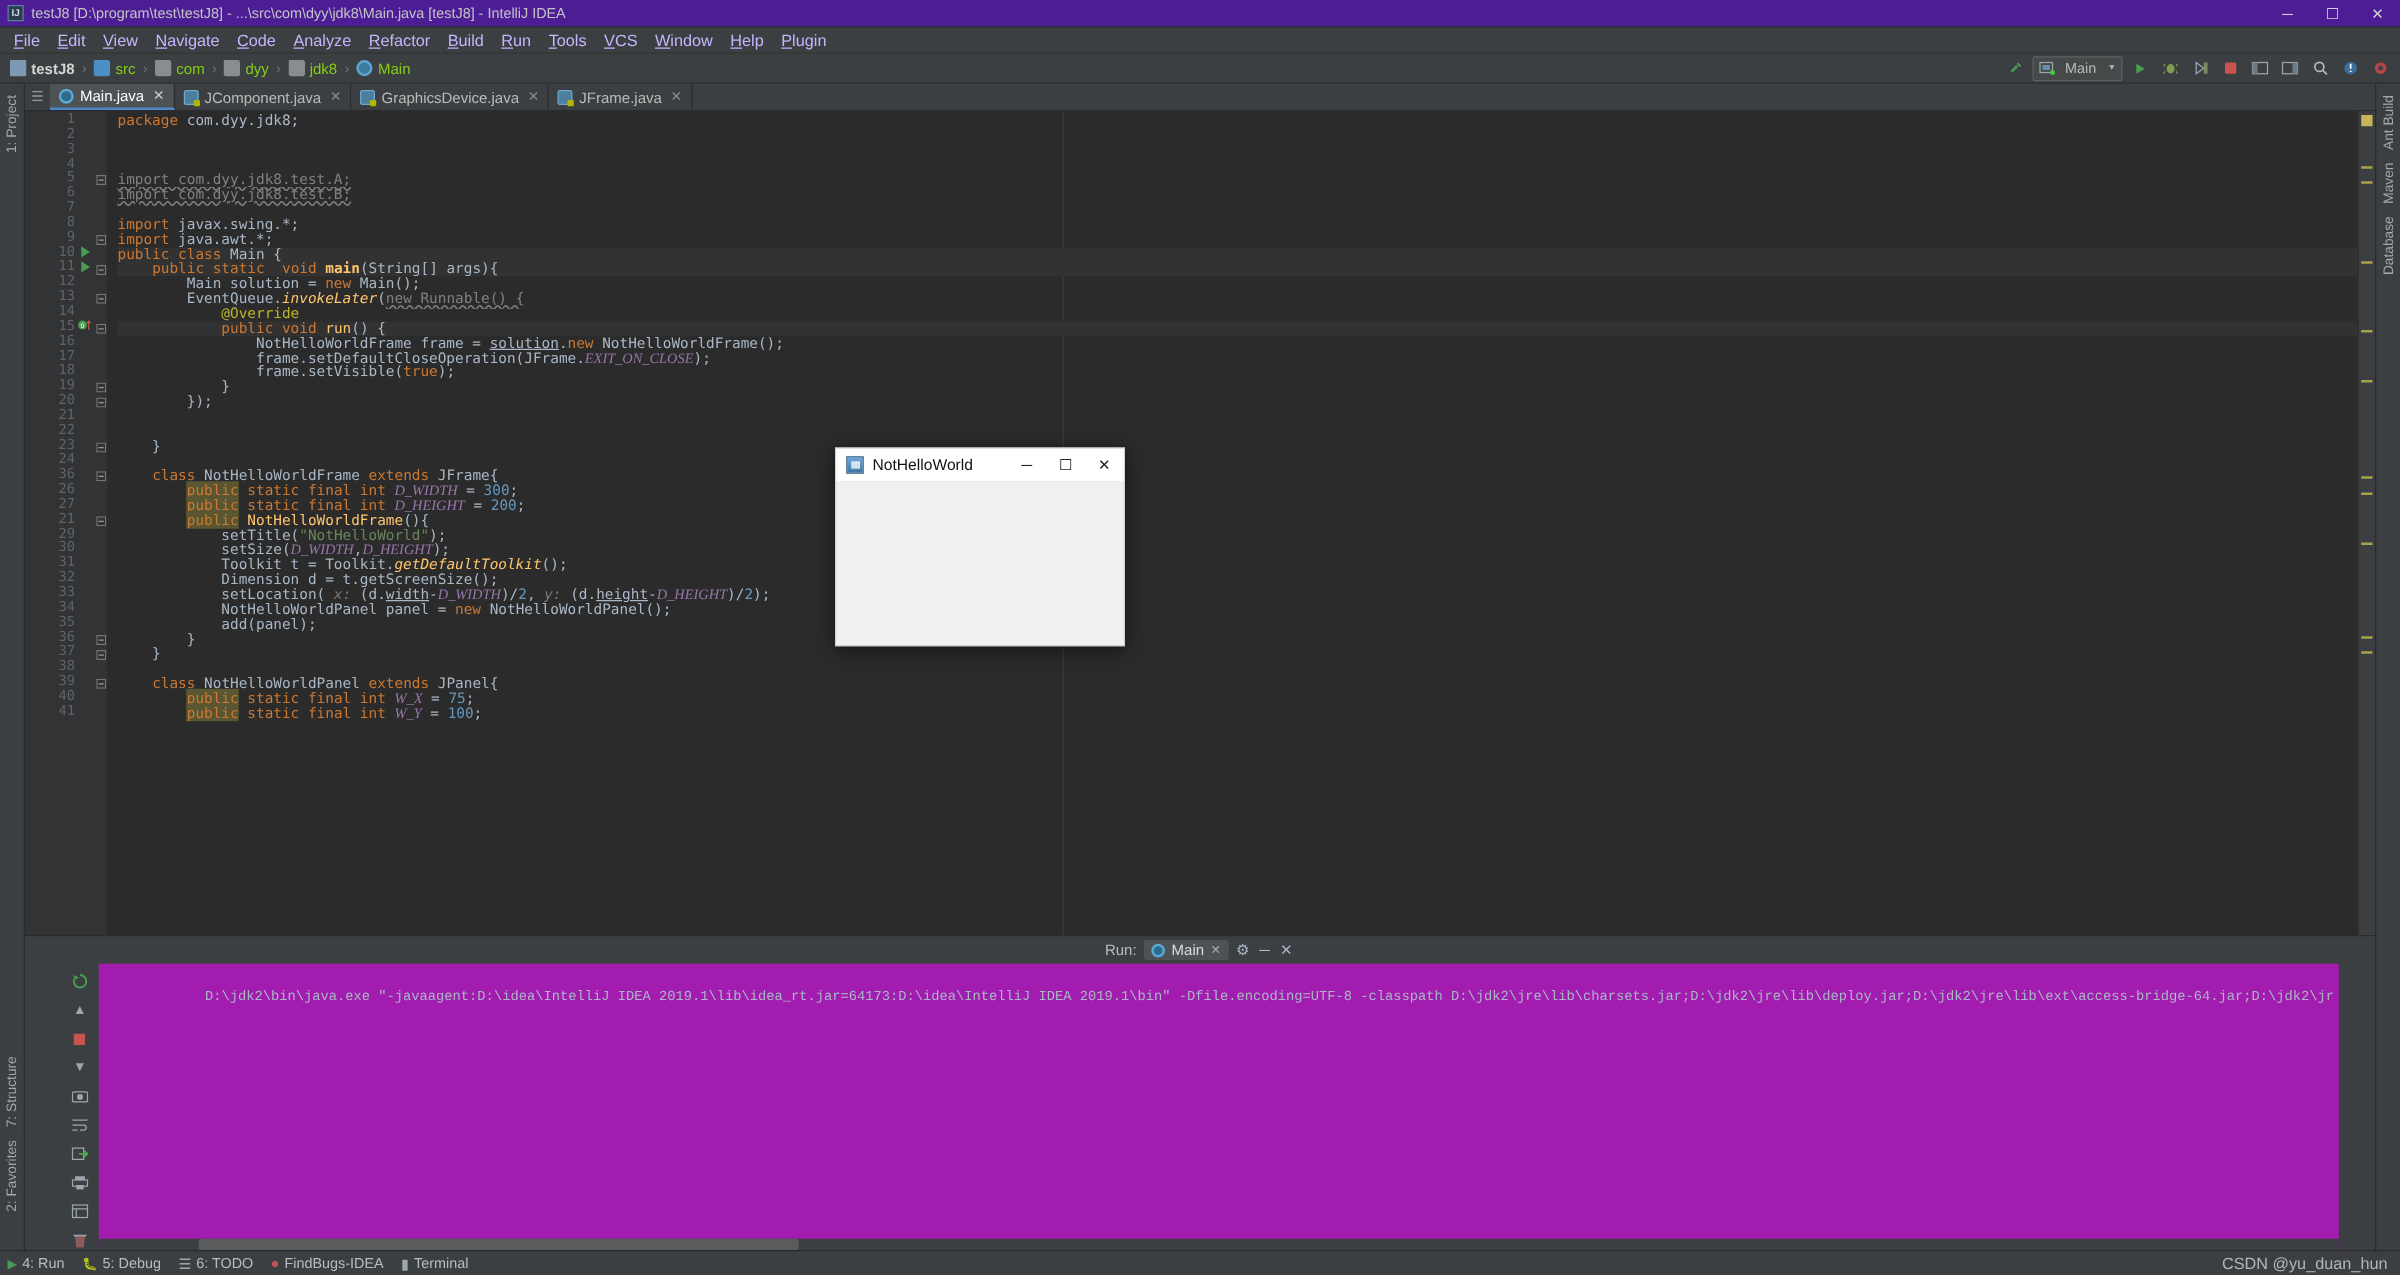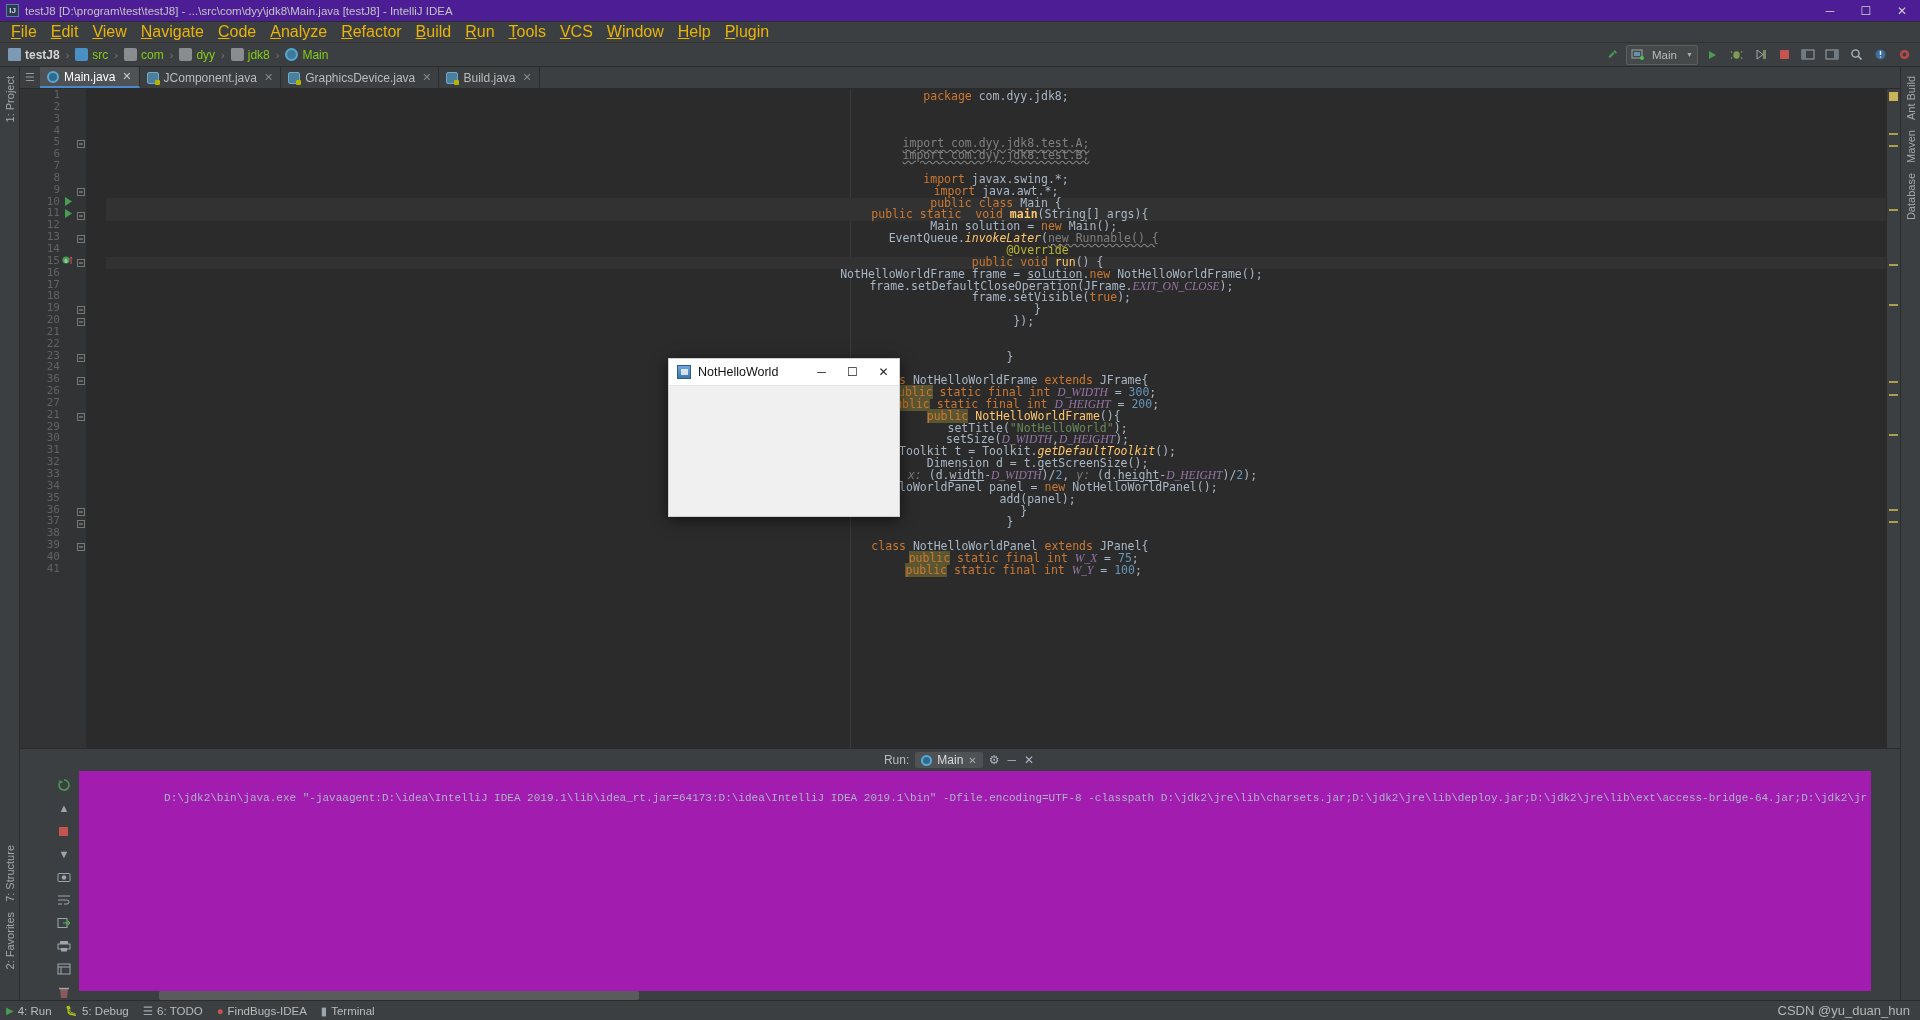--- a/index.html
+++ b/index.html
@@ -29,21 +29,21 @@
     width:36px; height:22px; display:flex; align-items:center; justify-content:center;
     color:#d0d0d0; font-size:12px;
   }
 
   
   .menubar {
     height:21px; background:#3c3f41; display:flex; align-items:center;
     flex:0 0 21px; padding-left:4px; border-bottom:1px solid #323232;
   }
   .menubar span {
-    padding:2px 7px; font-size:16px; color:#eab308; cursor:default;
+    padding:2px 7px; font-size:13px; color:#c4b5fd; cursor:default;
   }
   .menubar u { text-decoration:underline; }
 
   
   .toolbar {
     height:24px; background:#3c3f41; display:flex; align-items:center;
     flex:0 0 24px; padding-left:6px; border-bottom:1px solid #2b2b2b;
   }
   .crumbs { display:flex; align-items:center; gap:0; }
   .crumb { display:flex; align-items:center; padding:0 2px; font-size:12px; color:#84cc16; }
@@ -122,21 +122,21 @@
     height:11.85px; line-height:11.85px; text-align:right; padding-right:26px;
   }
   .gmark { position:absolute; left:44px; width:11px; height:11px; }
   .gmark.runarrow { color:#499c54; font-size:9px; left:44px; }
   .codearea {
     flex:1 1 auto; position:relative; background:#2b2b2b; overflow:hidden;
     font-family:"DejaVu Sans Mono", monospace; font-size:11.5px; line-height:11.85px;
     padding-top:2px;
   }
   .code {
-    position:relative; margin-left:20px; white-space:pre; color:#a9b7c6;text-align:center;
+    position:relative; margin-left:8px; white-space:pre; color:#a9b7c6;
   }
   .code .row { height:11.85px; line-height:11.85px; }
   .code .row.hl { background:#323232; }
   .kw  { color:#cc7832; }
   .str { color:#6a8759; }
   .num { color:#6897bb; }
   .anno{ color:#bbb529; }
   .sfld{ color:#9876aa; font-style:italic;font-family:Liberation Serif, serif; }
   .mth { color:#ffc66d; }
   .mthi{ color:#ffc66d; font-style:italic; }
@@ -395,21 +395,21 @@
               <span>JComponent.java</span>
               <span class="x">✕</span>
             </div>
             <div class="tab">
               <span class="fileic lib"></span>
               <span>GraphicsDevice.java</span>
               <span class="x">✕</span>
             </div>
             <div class="tab">
               <span class="fileic lib"></span>
-              <span>Build.java</span>
+              <span>JFrame.java</span>
               <span class="x">✕</span>
             </div>
           </div>
       </div>
 
       <div class="editor-wrap">
         <div class="gutter" id="gutter">
             <div class="ln">1</div>
             <div class="ln">2</div>
             <div class="ln">3</div>

